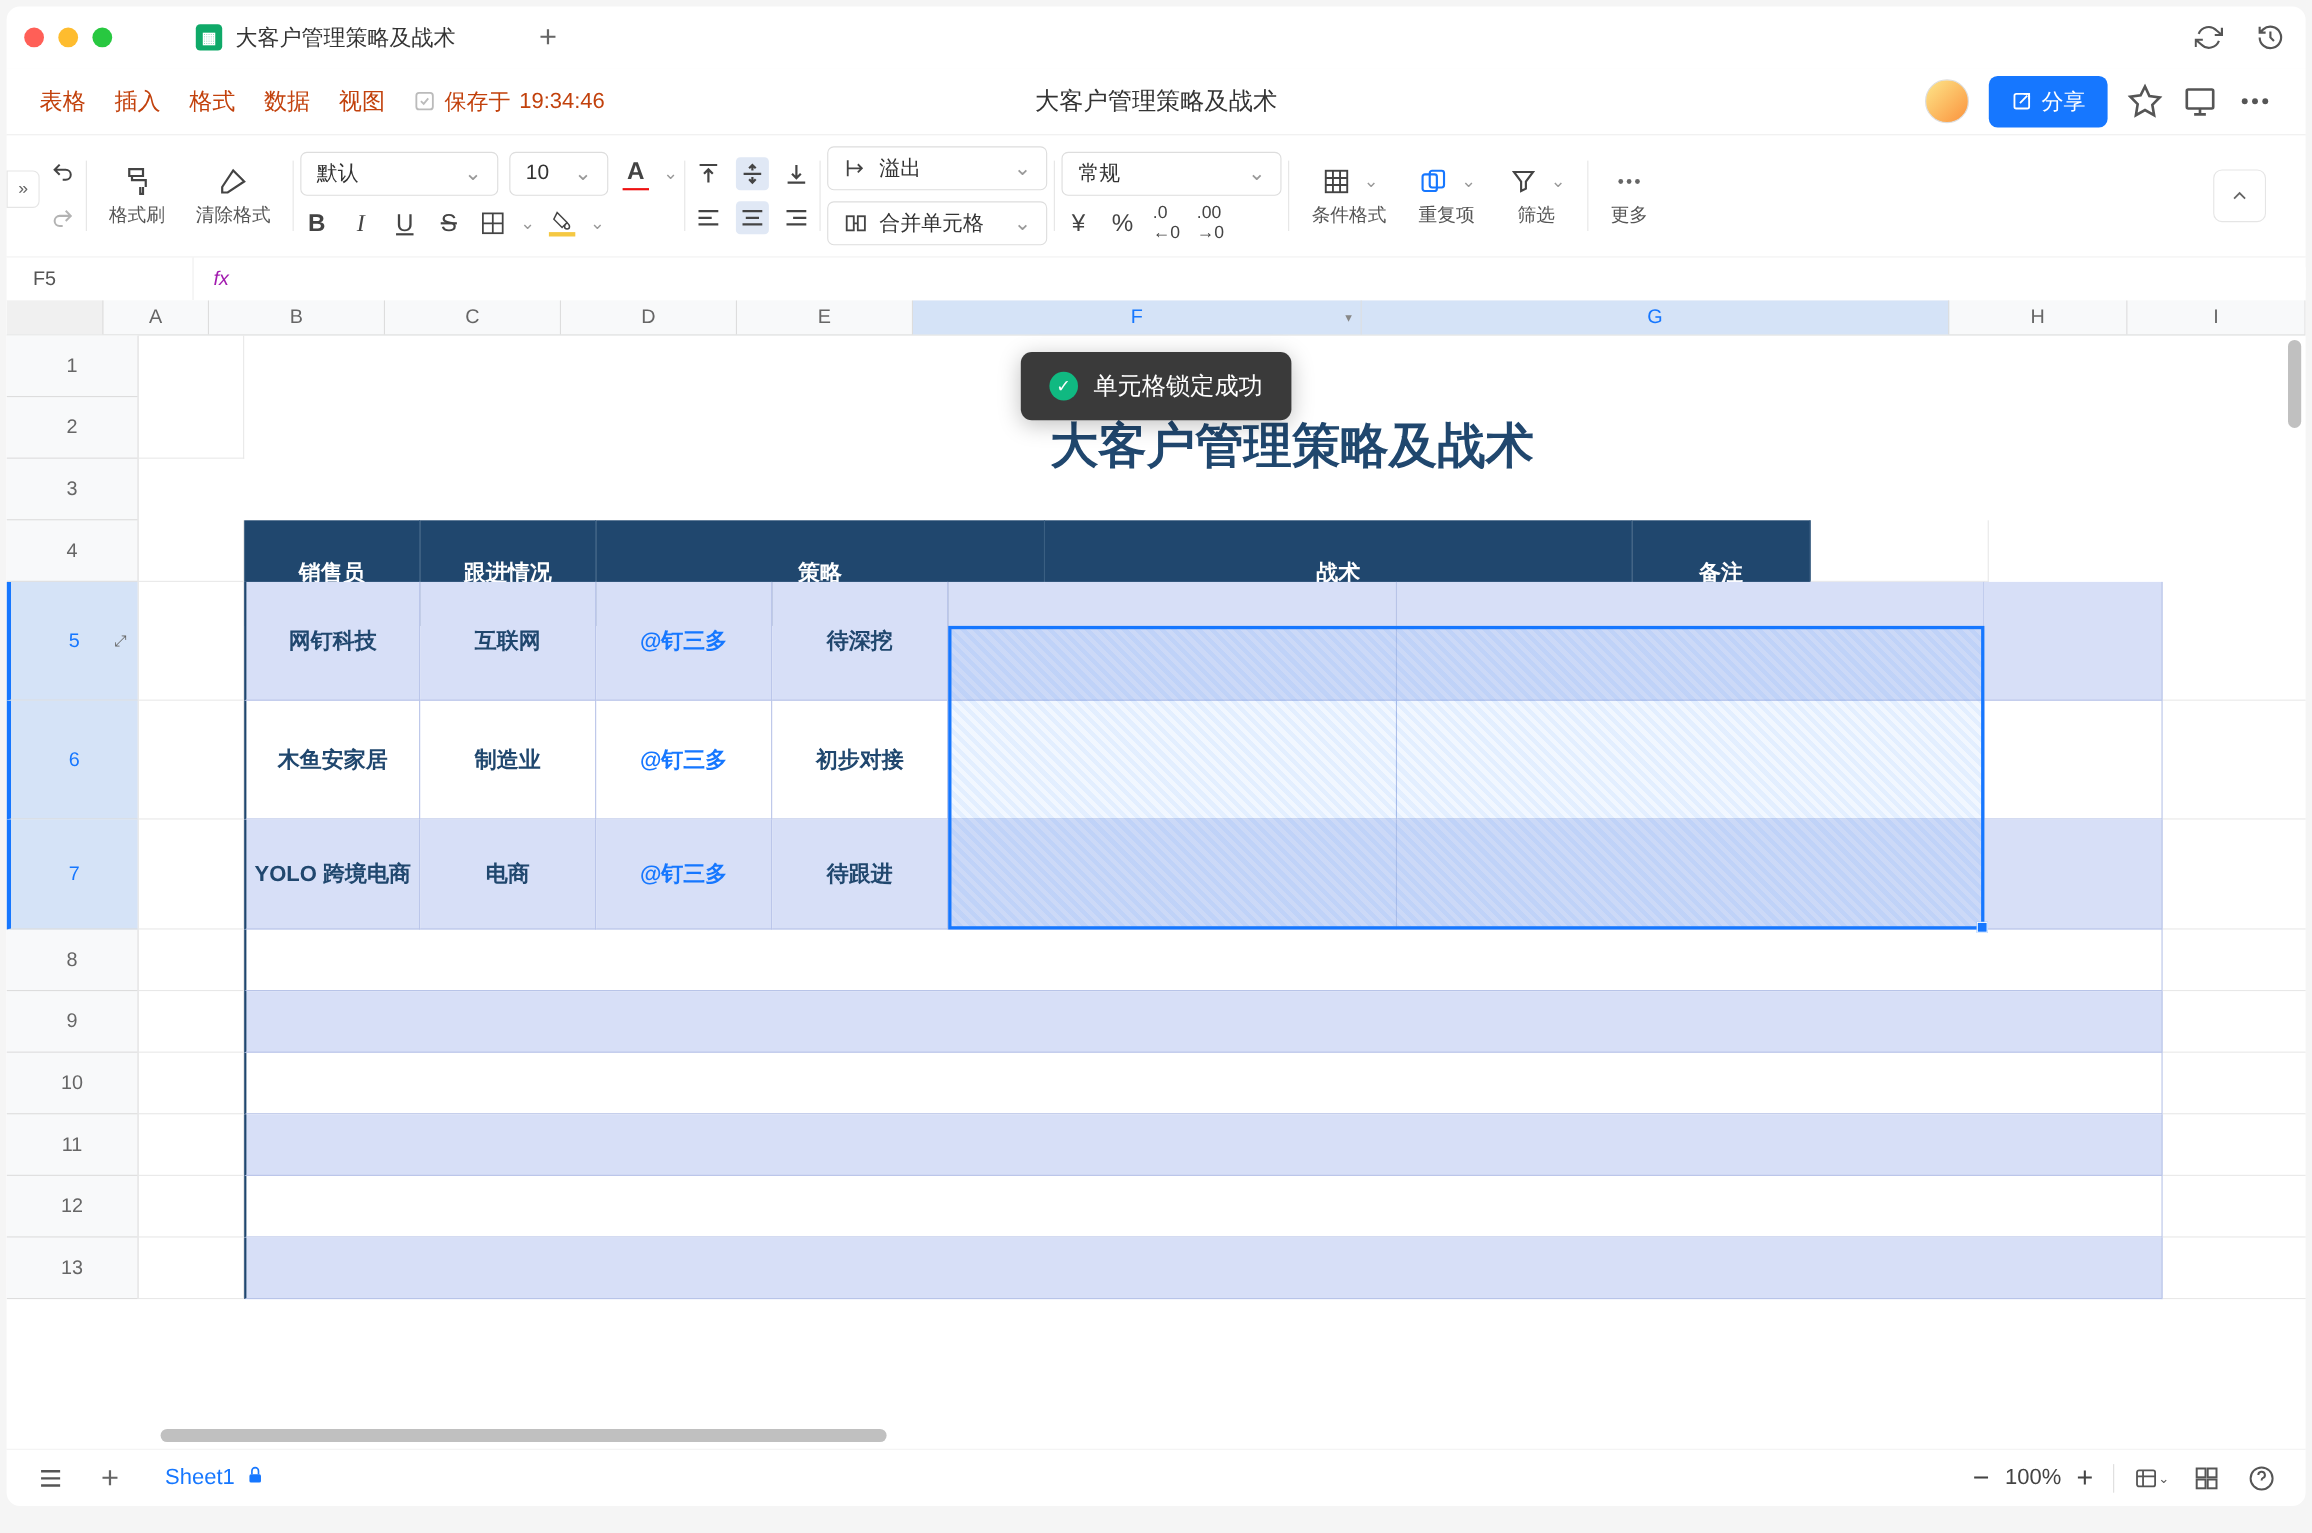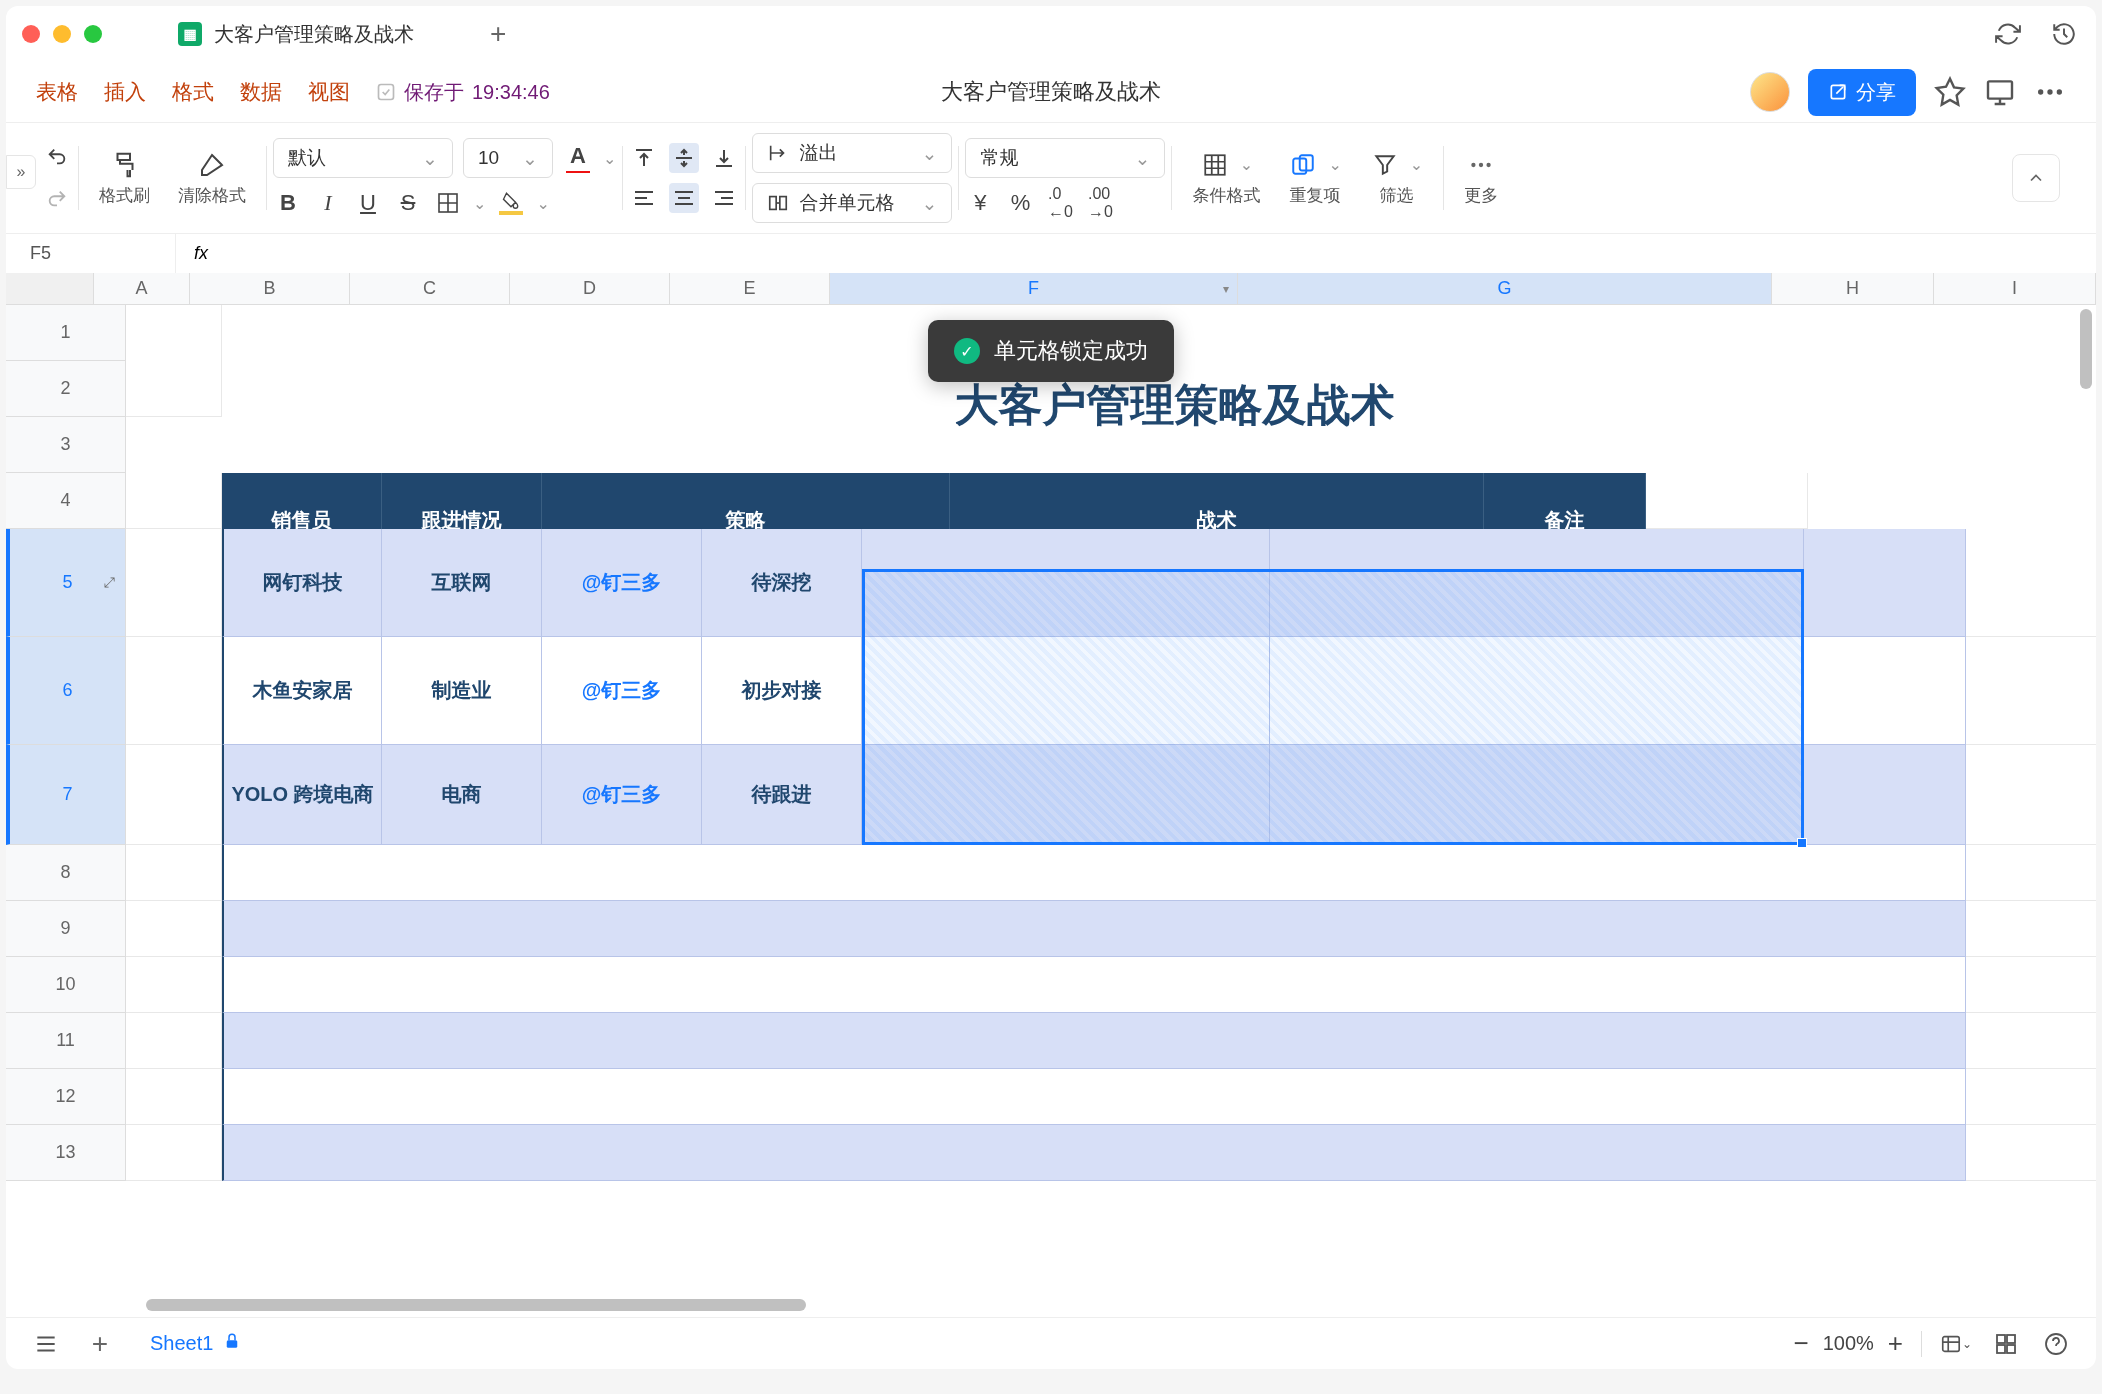--- a/index.html
+++ b/index.html
@@ -13,21 +13,21 @@
     .tl.green { background: #28c840; }
     .doc-tab { display: flex; align-items: center; gap: 12px; padding: 8px 16px; border-radius: 8px; background: #fff; }
     .doc-icon { width: 24px; height: 24px; background: #0fa968; border-radius: 4px; display: flex; align-items: center; justify-content: center; color: #fff; font-size: 14px; font-weight: bold; }
     .doc-title { font-size: 20px; color: #333; }
     .new-tab { margin-left: 60px; font-size: 28px; color: #666; cursor: pointer; }
     .title-right { margin-left: auto; display: flex; gap: 24px; align-items: center; }
     .title-right svg { width: 26px; height: 26px; }
     
     .menubar { height: 60px; background: #fff; margin: 0 6px; display: flex; align-items: center; padding: 0 30px; gap: 26px; position: relative; }
     .menu-item { font-size: 21px; color: #c2410c; cursor: pointer; }
-    .save-status { display: flex; align-items: center; gap: 8px; color: #701a75; font-size: 20px; }
+    .save-status { display: flex; align-items: center; gap: 8px; color: #c2410c; font-size: 20px; }
     .doc-name-center { position: absolute; left: 50%; transform: translateX(-50%); font-size: 22px; color: #333; }
     .menubar-right { margin-left: auto; display: flex; align-items: center; gap: 18px; }
     .avatar { width: 40px; height: 40px; border-radius: 50%; background: linear-gradient(135deg, #fde68a, #fb923c); border: 1px solid #ddd; }
     .share-btn { background: #1677ff; color: #fff; padding: 10px 20px; border-radius: 8px; display: flex; align-items: center; gap: 8px; font-size: 20px; cursor: pointer; }
     .icon-btn { width: 32px; height: 32px; display: flex; align-items: center; justify-content: center; cursor: pointer; color: #555; }
     
     .sidebar-collapse { position: absolute; left: 6px; top: 155px; width: 30px; height: 34px; background: #fff; border: 1px solid #e5e5e5; border-radius: 0 6px 6px 0; display: flex; align-items: center; justify-content: center; cursor: pointer; font-size: 16px; color: #666; z-index: 5; }
     
     .toolbar { background: #fff; margin: 0 6px; border-top: 1px solid #eee; padding: 10px 36px; display: flex; align-items: center; gap: 0; position: relative; }
     .tb-group { display: flex; flex-direction: column; align-items: center; gap: 4px; padding: 0 14px; }
@@ -37,21 +37,21 @@
     .tb-stack { display: flex; flex-direction: column; gap: 12px; align-items: center; }
     .tb-icon { width: 30px; height: 30px; display: flex; align-items: center; justify-content: center; color: #444; cursor: pointer; border-radius: 4px; }
     .tb-icon.active { background: #e0e8f5; }
     .select-box { border: 1px solid #ddd; border-radius: 6px; padding: 6px 14px; display: flex; align-items: center; gap: 10px; font-size: 19px; color: #333; cursor: pointer; background: #fff; height: 40px; }
     .select-box .chevron { margin-left: auto; color: #999; }
     .tb-col { display: flex; flex-direction: column; gap: 10px; }
     .collapse-arrow { margin-left: auto; width: 48px; height: 48px; border: 1px solid #e5e5e5; border-radius: 8px; display: flex; align-items: center; justify-content: center; cursor: pointer; }
     
     .formula-bar { background: #fff; margin: 0 6px; border-top: 1px solid #eee; height: 40px; display: flex; align-items: center; }
     .cell-ref { width: 170px; padding: 0 24px; font-size: 18px; color: #555; border-right: 1px solid #eee; height: 100%; display: flex; align-items: center; }
-    .fx { padding: 0 18px; color: #000000; font-style: italic; font-size: 18px; }
+    .fx { padding: 0 18px; color: #a21caf; font-style: italic; font-size: 18px; }
     
     .sheet-area { background: #fff; margin: 0 6px; position: relative; overflow: hidden; height: 1044px; }
     .col-headers { position: absolute; top: 0; left: 0; right: 0; height: 32px; background: #f8f9fa; display: flex; z-index: 2; border-bottom: 1px solid #ddd; }
     .corner { width: 120px; background: #f0f0f0; border-right: 1px solid #ddd; }
     .col-h { border-right: 1px solid #ddd; display: flex; align-items: center; justify-content: center; font-size: 18px; color: #666; position: relative; }
     .col-h.sel { background: #d5e3f7; color: #1677ff; }
     .col-h .dd { position: absolute; right: 8px; font-size: 12px; color: #888; }
     .row-headers { position: absolute; top: 32px; left: 0; width: 120px; background: #f8f9fa; z-index: 2; border-right: 1px solid #ddd; }
     .row-h { border-bottom: 1px solid #ddd; display: flex; align-items: center; justify-content: center; font-size: 18px; color: #666; position: relative; }
     .row-h.sel { background: #d5e3f7; color: #1677ff; }

